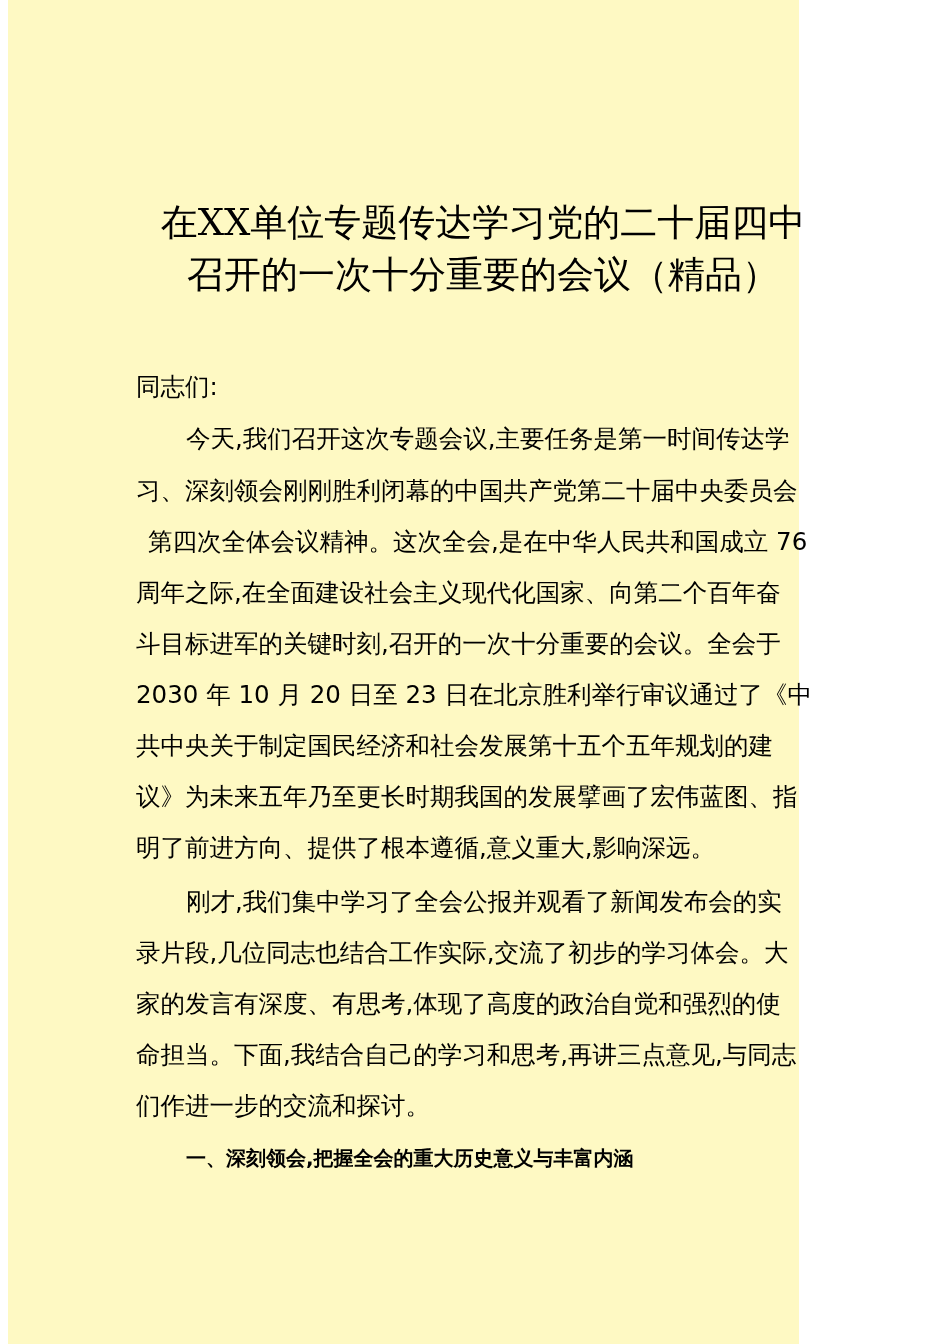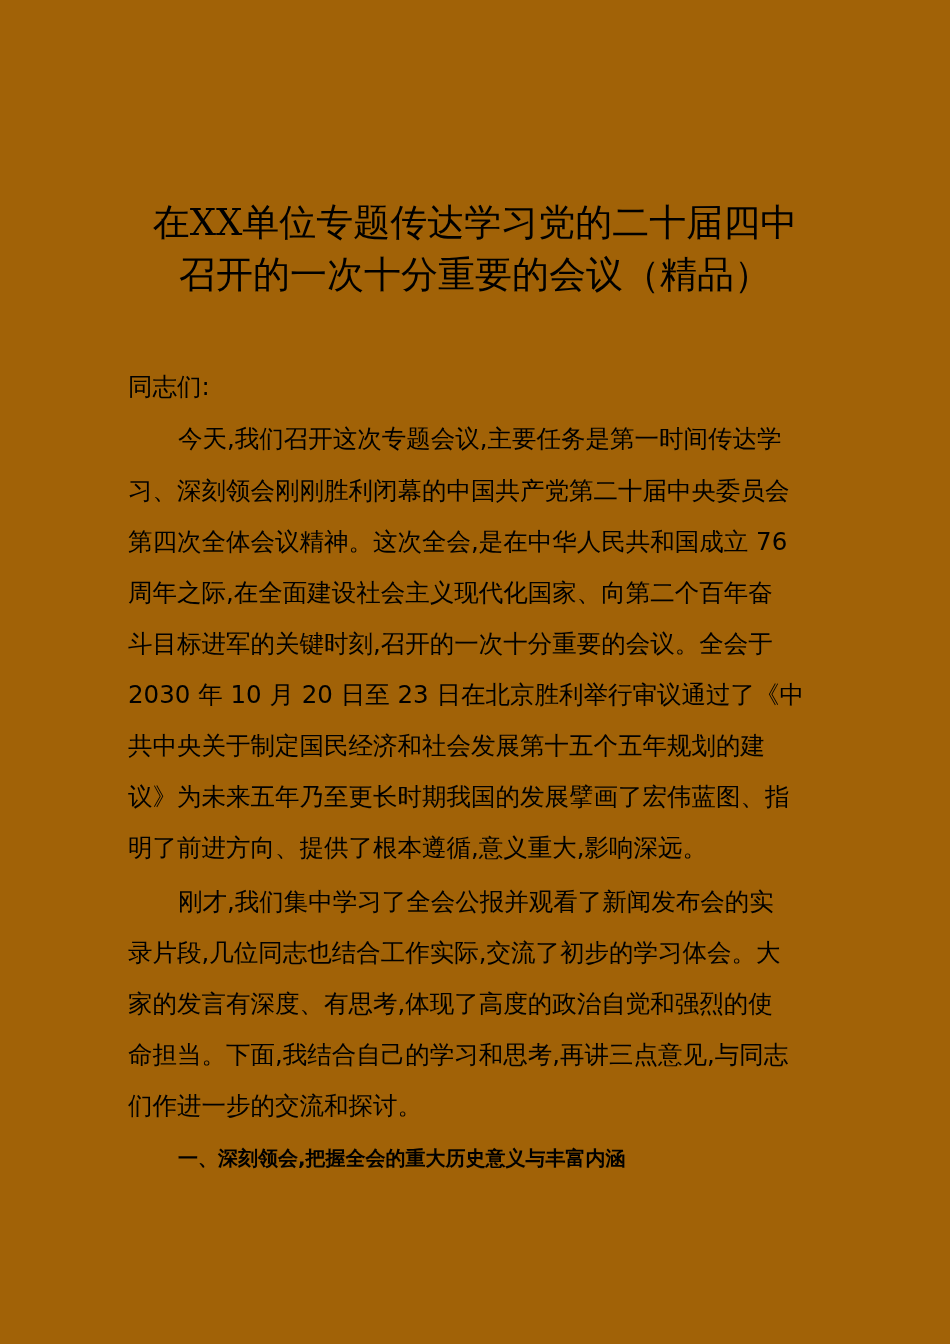--- a/index.html
+++ b/index.html
@@ -10,25 +10,25 @@
     body {
       width: 950px;
       height: 1344px;
       position: relative;
       overflow: hidden;
       font-family: "DejaVu Sans", sans-serif;
       color: #000000;
     }
     .page {
       position: absolute;
-      left: 0;
+      left: 8px;
       top: 0;
-      width: 950px;
+      width: 791px;
       height: 1344px;
-      background: #a16207;
+      background: #fef9c3;
     }
     .title {
       position: absolute;
       left: 100px;
       top: 197px;
       width: 750px;
       text-align: center;
       font-family: "DejaVu Serif", serif;
       font-size: 37px;
       line-height: 52px;
@@ -76,21 +76,21 @@
     <span class="tline">在XX单位专题传达学习党的二十届四中</span>
     <span class="tline">召开的一次十分重要的会议（精品）</span>
   </h1>
 
   <div class="body-text" style="top:362px;">
     <div class="line" style="top:0px;text-align:center;">同志们:</div>
 
     <div>
       <div class="line indent" style="top:52px;">今天,我们召开这次专题会议,主要任务是第一时间传达学</div>
       <div class="line" style="top:104px;">习、深刻领会刚刚胜利闭幕的中国共产党第二十届中央委员会</div>
-      <div class="line" style="top:155px;">第四次全体会议精神。这次全会,是在中华人民共和国成立 76</div>
+      <div class="line" style="top:155px;margin-left:12px;">第四次全体会议精神。这次全会,是在中华人民共和国成立 76</div>
       <div class="line" style="top:206px;">周年之际,在全面建设社会主义现代化国家、向第二个百年奋</div>
       <div class="line" style="top:257px;">斗目标进军的关键时刻,召开的一次十分重要的会议。全会于</div>
       <div class="line" style="top:308px;">2030 年 10 月 20 日至 23 日在北京胜利举行审议通过了《中</div>
       <div class="line" style="top:359px;">共中央关于制定国民经济和社会发展第十五个五年规划的建</div>
       <div class="line" style="top:410px;">议》为未来五年乃至更长时期我国的发展擘画了宏伟蓝图、指</div>
       <div class="line" style="top:461px;">明了前进方向、提供了根本遵循,意义重大,影响深远。</div>
     </div>
 
     <div>
       <div class="line indent" style="top:515px;">刚才,我们集中学习了全会公报并观看了新闻发布会的实</div>

